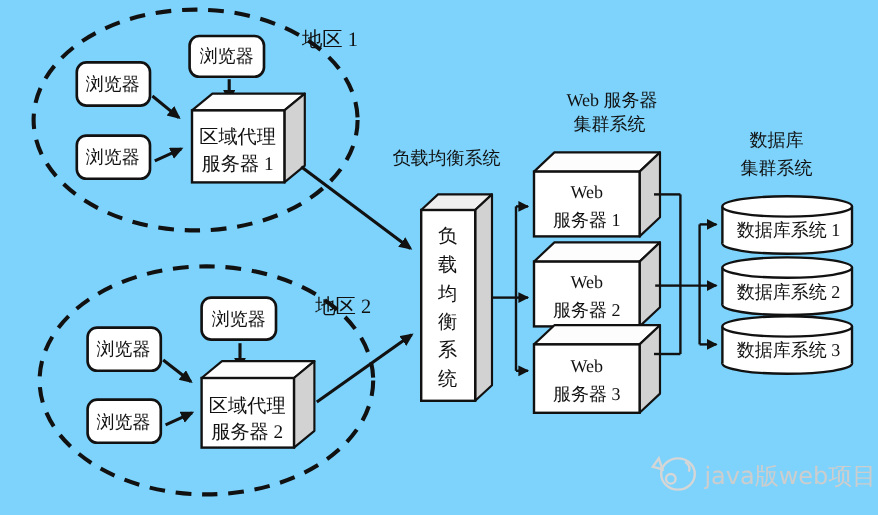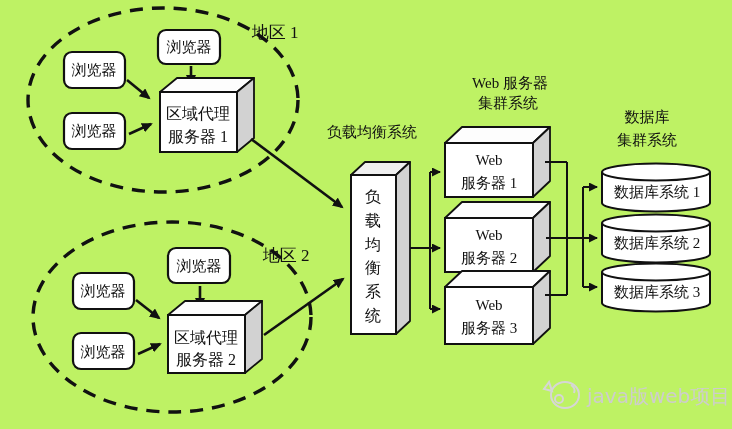--- a/index.html
+++ b/index.html
@@ -1,16 +1,16 @@
 <!DOCTYPE html>
 <html><head>
 <meta charset="utf-8">
 <style>
   html,body{margin:0;padding:0;background:#fff;}
-  #canvas{position:relative;width:732px;height:429px;background:#bef264;overflow:hidden;
+  #canvas{position:relative;width:732px;height:429px;background:#7dd3fc;overflow:hidden;
           font-family:"Liberation Serif","DejaVu Serif",serif;}
   svg{display:block}
   text{fill:#111;}
   .t-region{font-size:17px;}
   .t-node{font-size:15px;}
   .t-proxy{font-size:16px;}
   .t-lbtitle{font-size:15px;}
   .t-lbchar{font-size:16px;}
   .t-cluster{font-size:15px;}
   .t-web{font-size:15px;}

